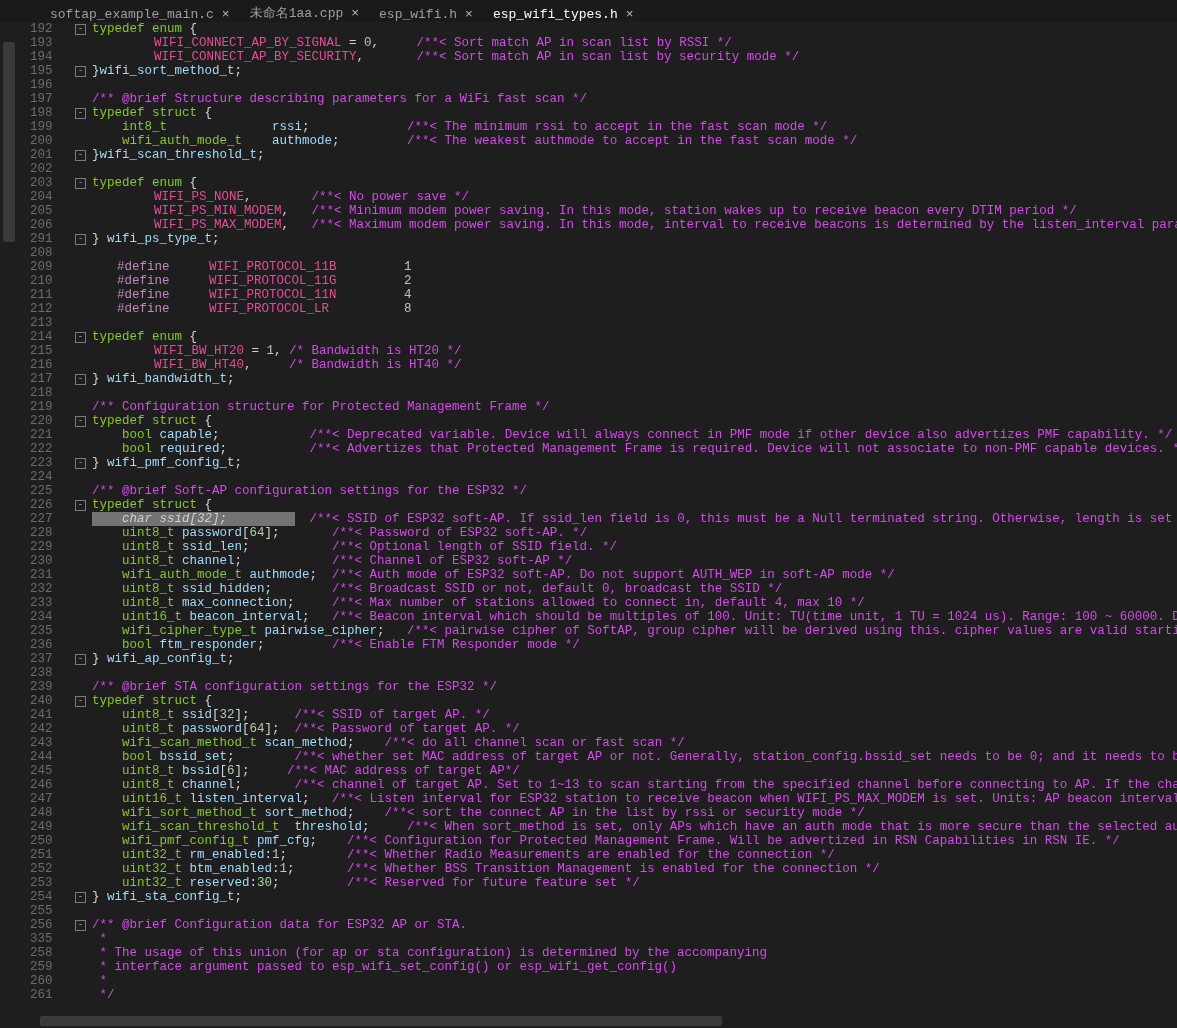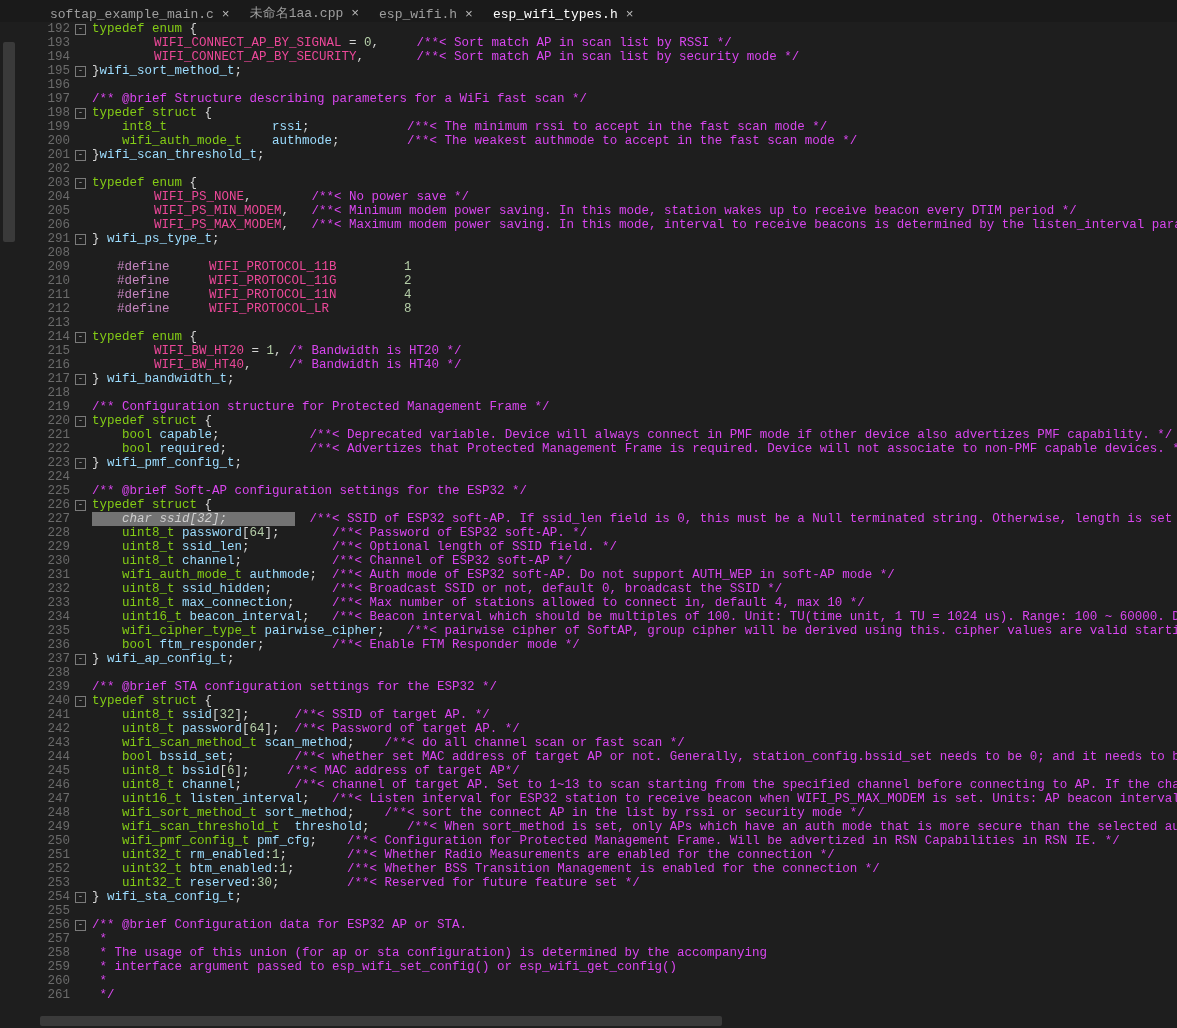--- a/index.html
+++ b/index.html
@@ -4,21 +4,21 @@
 <style>
   html,body{margin:0;padding:0;background:#1e1e1e;color:#d4d4d4;font-family:Consolas,"Courier New",monospace;font-size:12.5px;overflow:hidden;height:100%;width:100%;}
   .tabbar{display:flex;height:22px;background:#1a1a1a;align-items:flex-end;padding-left:40px;font-size:13px;}
   .tab{display:flex;align-items:center;padding:0 10px;color:#9f9f9f;gap:8px;white-space:nowrap;}
   .tab.active{color:#fff;font-weight:500;}
   .tab .close{color:#bbb;font-size:13px;cursor:pointer;}
   .main{display:flex;height:calc(100% - 22px - 14px);width:100%;}
   .vscroll-gutter{width:18px;background:#1e1e1e;position:relative;}
   .vscroll-thumb{position:absolute;left:3px;width:12px;top:20px;height:200px;background:#3a3a3a;border-radius:2px;}
   .gutter-wrap{display:flex;flex:none;}
-  .linenos{background:#1e1e1e;color:#6b6b6b;text-align:right;padding:0 4px 0 12px;user-select:none;width:40px;}
+  .linenos{background:#1e1e1e;color:#6b6b6b;text-align:left;padding:0 4px 0 12px;user-select:none;width:40px;}
   .fold{background:#1e1e1e;width:14px;position:relative;}
   .fold .box{position:absolute;left:1px;width:9px;height:9px;border:1px solid #7a7a7a;background:#1e1e1e;font-size:9px;line-height:8px;text-align:center;color:#aaa;}
   .code{flex:1;white-space:pre;overflow:hidden;padding-left:4px;}
   .line{height:14px;line-height:14px;}
   .hl-line{background:#737373;color:#cfcfcf;display:inline-block;font-style:italic;}
   .kw{color:#84cc16;}
   .num{color:#b5cea8;}
   .cm{color:#d946ef;}          
   .def{color:#c586c0;margin-left:25px;}
   .id{color:#9cdcfe;}
@@ -112,21 +112,21 @@
         <div class="line">247</div>
         <div class="line">248</div>
         <div class="line">249</div>
         <div class="line">250</div>
         <div class="line">251</div>
         <div class="line">252</div>
         <div class="line">253</div>
         <div class="line">254</div>
         <div class="line">255</div>
         <div class="line">256</div>
-        <div class="line">257</div>
+        <div class="line">335</div>
         <div class="line">258</div>
         <div class="line">259</div>
         <div class="line">260</div>
         <div class="line">261</div>
       </div>
     <div class="fold" id="foldcol" style="height: 980px;">
         <div class="box" style="top: 2px;">-</div>
         <div class="box" style="top: 44px;">-</div>
         <div class="box" style="top: 86px;">-</div>
         <div class="box" style="top: 128px;">-</div>

